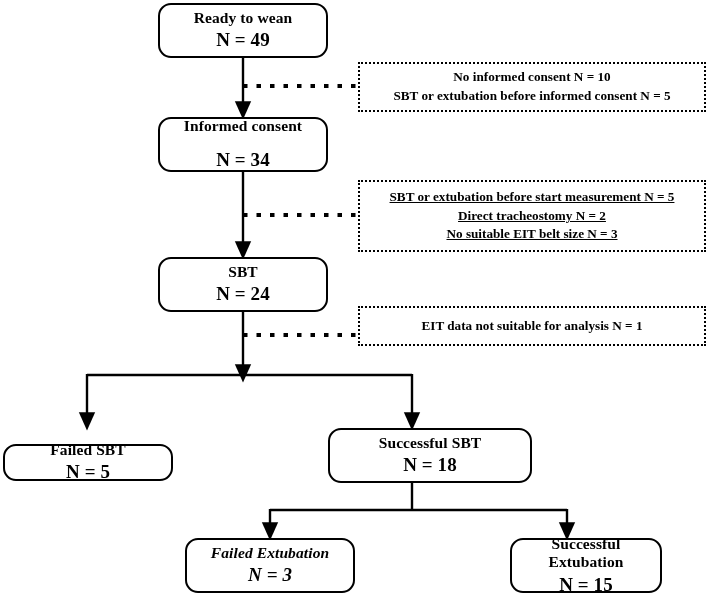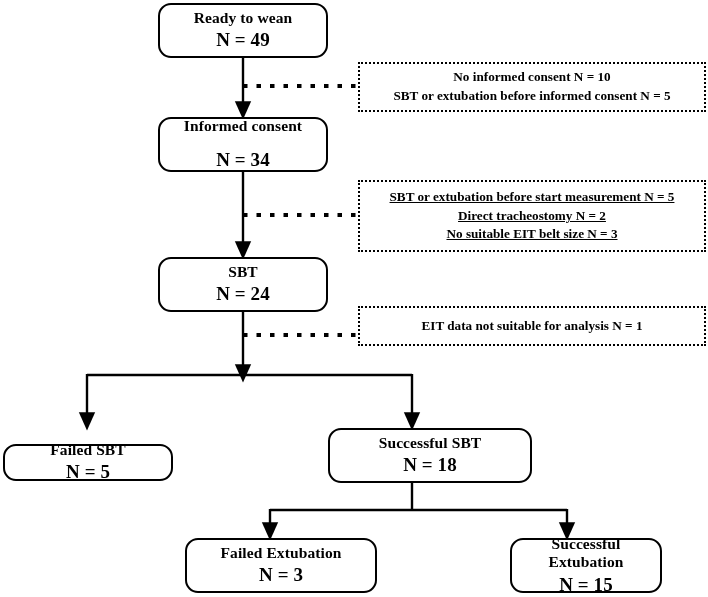--- a/index.html
+++ b/index.html
@@ -130,21 +130,21 @@
   <div class="node strong" style="left:3px; top:444px; width:170px; height:37px;">
     <div class="line1">Failed SBT</div>
     <div class="line2">N = 5</div>
   </div>
 
   <div class="node" style="left:328px; top:428px; width:204px; height:55px;">
     <div class="line1">Successful SBT</div>
     <div class="line2">N = 18</div>
   </div>
 
-  <div class="node" style="left:185px; top:538px; width:192px; height:55px;">
+  <div class="node" style="left:185px; top:538px; width:170px; height:55px;font-style:italic;">
     <div class="line1">Failed Extubation</div>
     <div class="line2">N = 3</div>
   </div>
 
   <div class="node" style="left:510px; top:538px; width:152px; height:55px;">
     <div class="line1">Successful Extubation</div>
     <div class="line2">N = 15</div>
   </div>
 
   <div class="annot" style="left:358px; top:62px; width:348px; height:50px;">

